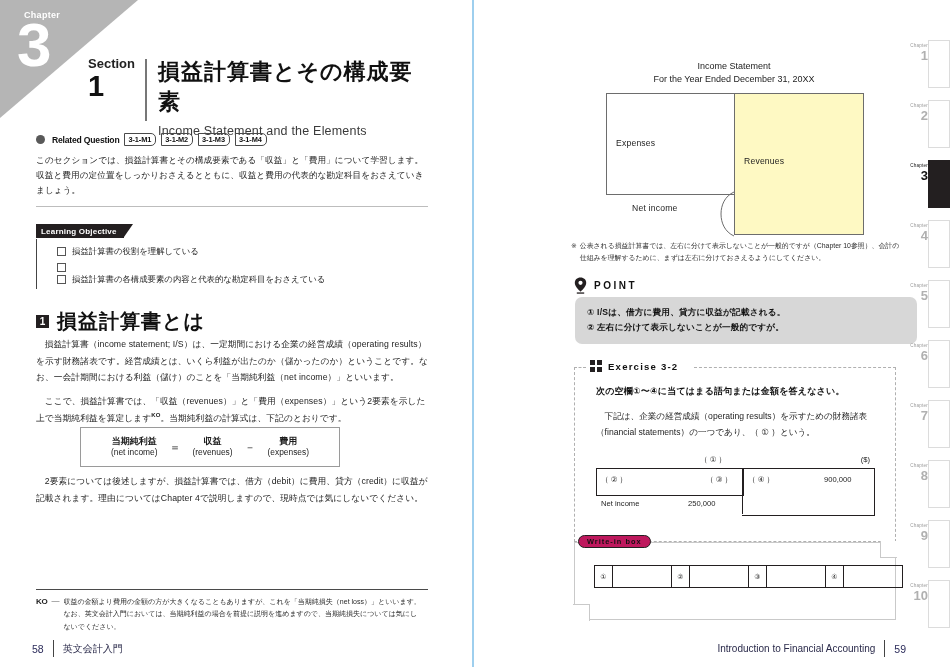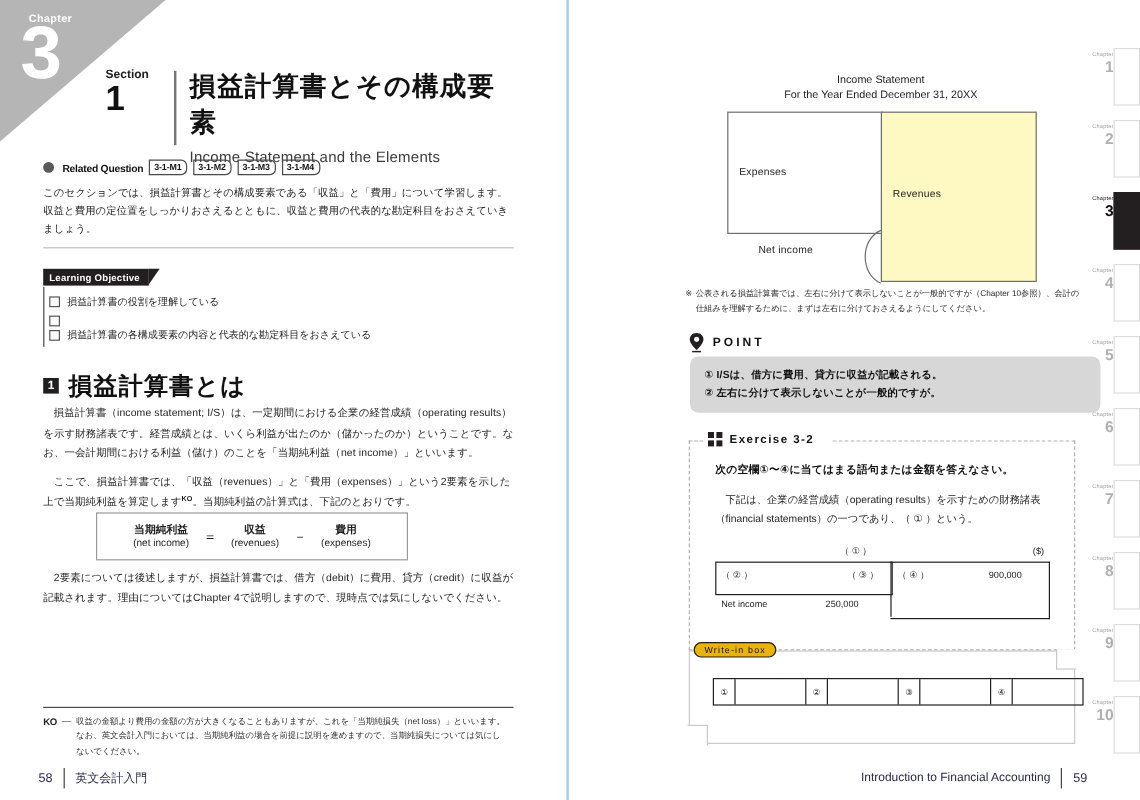--- a/index.html
+++ b/index.html
@@ -27,21 +27,21 @@
   .corner .ch-num{
     position:absolute;left:17px;top:14px;color:#fff;
     font-size:62px;font-weight:bold;line-height:1;
   }
 
   
   .page-left{position:absolute;left:0;top:0;width:472px;height:667px;}
   .page-right{position:absolute;left:474px;top:0;width:476px;height:667px;}
 
   .sec-head{position:absolute;left:88px;top:57px;width:330px;}
-  .sec-word{font-size:10px;font-weight:bold;color:#222;line-height:1.1;}
+  .sec-word{font-size:13px;font-weight:bold;color:#222;line-height:1.1;}
   .sec-num{font-size:29px;font-weight:bold;color:#111;line-height:1;margin-top:1px;}
   .sec-rule{position:absolute;left:57px;top:2px;width:2px;height:62px;background:#777;}
   .sec-titles{position:absolute;left:70px;top:0px;}
   .sec-ja{font-size:22px;font-weight:bold;letter-spacing:1px;color:#111;}
   .sec-en{font-size:12.5px;color:#3a3a3a;margin-top:7px;letter-spacing:.2px;}
 
   .relq{position:absolute;left:36px;top:133px;display:flex;align-items:center;gap:5px;}
   .relq-dot{width:9px;height:9px;border-radius:50%;background:#595959;display:inline-block;margin-right:2px;}
   .relq-label{font-size:8.6px;font-weight:bold;color:#111;letter-spacing:-.2px;}
   .relq-tag{
@@ -56,21 +56,21 @@
   .hr-thin{position:absolute;left:36px;top:206px;width:392px;height:1px;background:#bdbdbd;}
 
   .lo-tag{
     position:absolute;left:36px;top:224px;background:#231f20;color:#fff;
     font-size:8px;font-weight:bold;padding:2.5px 7px 2.5px 5px;letter-spacing:.2px;
   }
   .lo-tag:after{
     content:"";position:absolute;right:-9px;top:0;width:0;height:0;
     border-top:13px solid #231f20;border-right:9px solid transparent;
   }
-  .lo-body{position:absolute;left:36px;top:239px;width:392px;border-left:1.5px solid #444;padding:5px 0 2px 4px;}
+  .lo-body{position:absolute;left:36px;top:239px;width:392px;border-left:1.5px solid #444;padding:5px 0 2px 20px;}
   .lo-item{display:flex;align-items:flex-start;gap:6px;font-size:8.4px;line-height:1.85;color:#232323;}
   .lo-box{width:7px;height:7px;border:1.2px solid #555;flex:0 0 auto;margin-top:3px;}
 
   .h2{position:absolute;left:36px;top:308px;display:flex;align-items:center;gap:8px;}
   .h2-num{background:#231f20;color:#fff;font-size:10px;font-weight:bold;width:13px;height:13px;
           display:flex;align-items:center;justify-content:center;}
   .h2-txt{font-size:20px;font-weight:bold;letter-spacing:1px;color:#111;}
 
   .body-ja{position:absolute;left:36px;width:392px;font-size:8.7px;line-height:1.9;color:#232323;letter-spacing:.1px;}
   .p1{top:336px;}
@@ -142,22 +142,22 @@
   .tb-left{position:absolute;left:0;top:0;width:146px;height:26px;border:1.4px solid #231f20;}
   .tb-right{position:absolute;left:146px;top:0;width:132px;height:46px;border:1.4px solid #231f20;border-left:none;}
   .tb-vline{position:absolute;left:146px;top:0;width:1.4px;height:46px;background:#231f20;}
   .cell-txt{position:absolute;font-size:7.6px;color:#1d1d1d;}
   .row2{position:absolute;left:5px;top:31px;font-size:7.6px;color:#1d1d1d;}
   .row2v{position:absolute;left:92px;top:31px;font-size:7.6px;color:#1d1d1d;}
 
   .wib{position:absolute;left:100px;top:542px;width:322px;height:78px;}
   .wib-frame{position:absolute;inset:0;border:1px solid #c9c9c9;}
   .wib-tag{
-    position:absolute;left:4px;top:-7px;background:#eab308;border:1px solid #231f20;border-radius:9px;
-    padding:1px 8px;font-size:7.4px;font-weight:normal;letter-spacing:1px;color:#111;
+    position:absolute;left:4px;top:-7px;background:#be185d;border:1px solid #231f20;border-radius:9px;
+    padding:1px 8px;font-size:7.4px;font-weight:bold;letter-spacing:1px;color:#111;
   }
   .wib-cut-tr{position:absolute;right:-1px;top:-1px;width:16px;height:16px;background:#fff;border-left:1px solid #c9c9c9;border-bottom:1px solid #c9c9c9;}
   .wib-cut-bl{position:absolute;left:-1px;bottom:-1px;width:16px;height:16px;background:#fff;border-right:1px solid #c9c9c9;border-top:1px solid #c9c9c9;}
   .wib-row{position:absolute;left:20px;top:23px;display:flex;border:1.4px solid #231f20;height:21px;}
   .wib-n{width:17px;display:flex;align-items:center;justify-content:center;border-right:1.4px solid #231f20;font-size:7px;}
   .wib-f{width:58px;border-right:1.4px solid #231f20;}
   .wib-f.last{border-right:none;}
 
   
   .tabs{position:absolute;right:0;top:0;width:50px;height:667px;}

